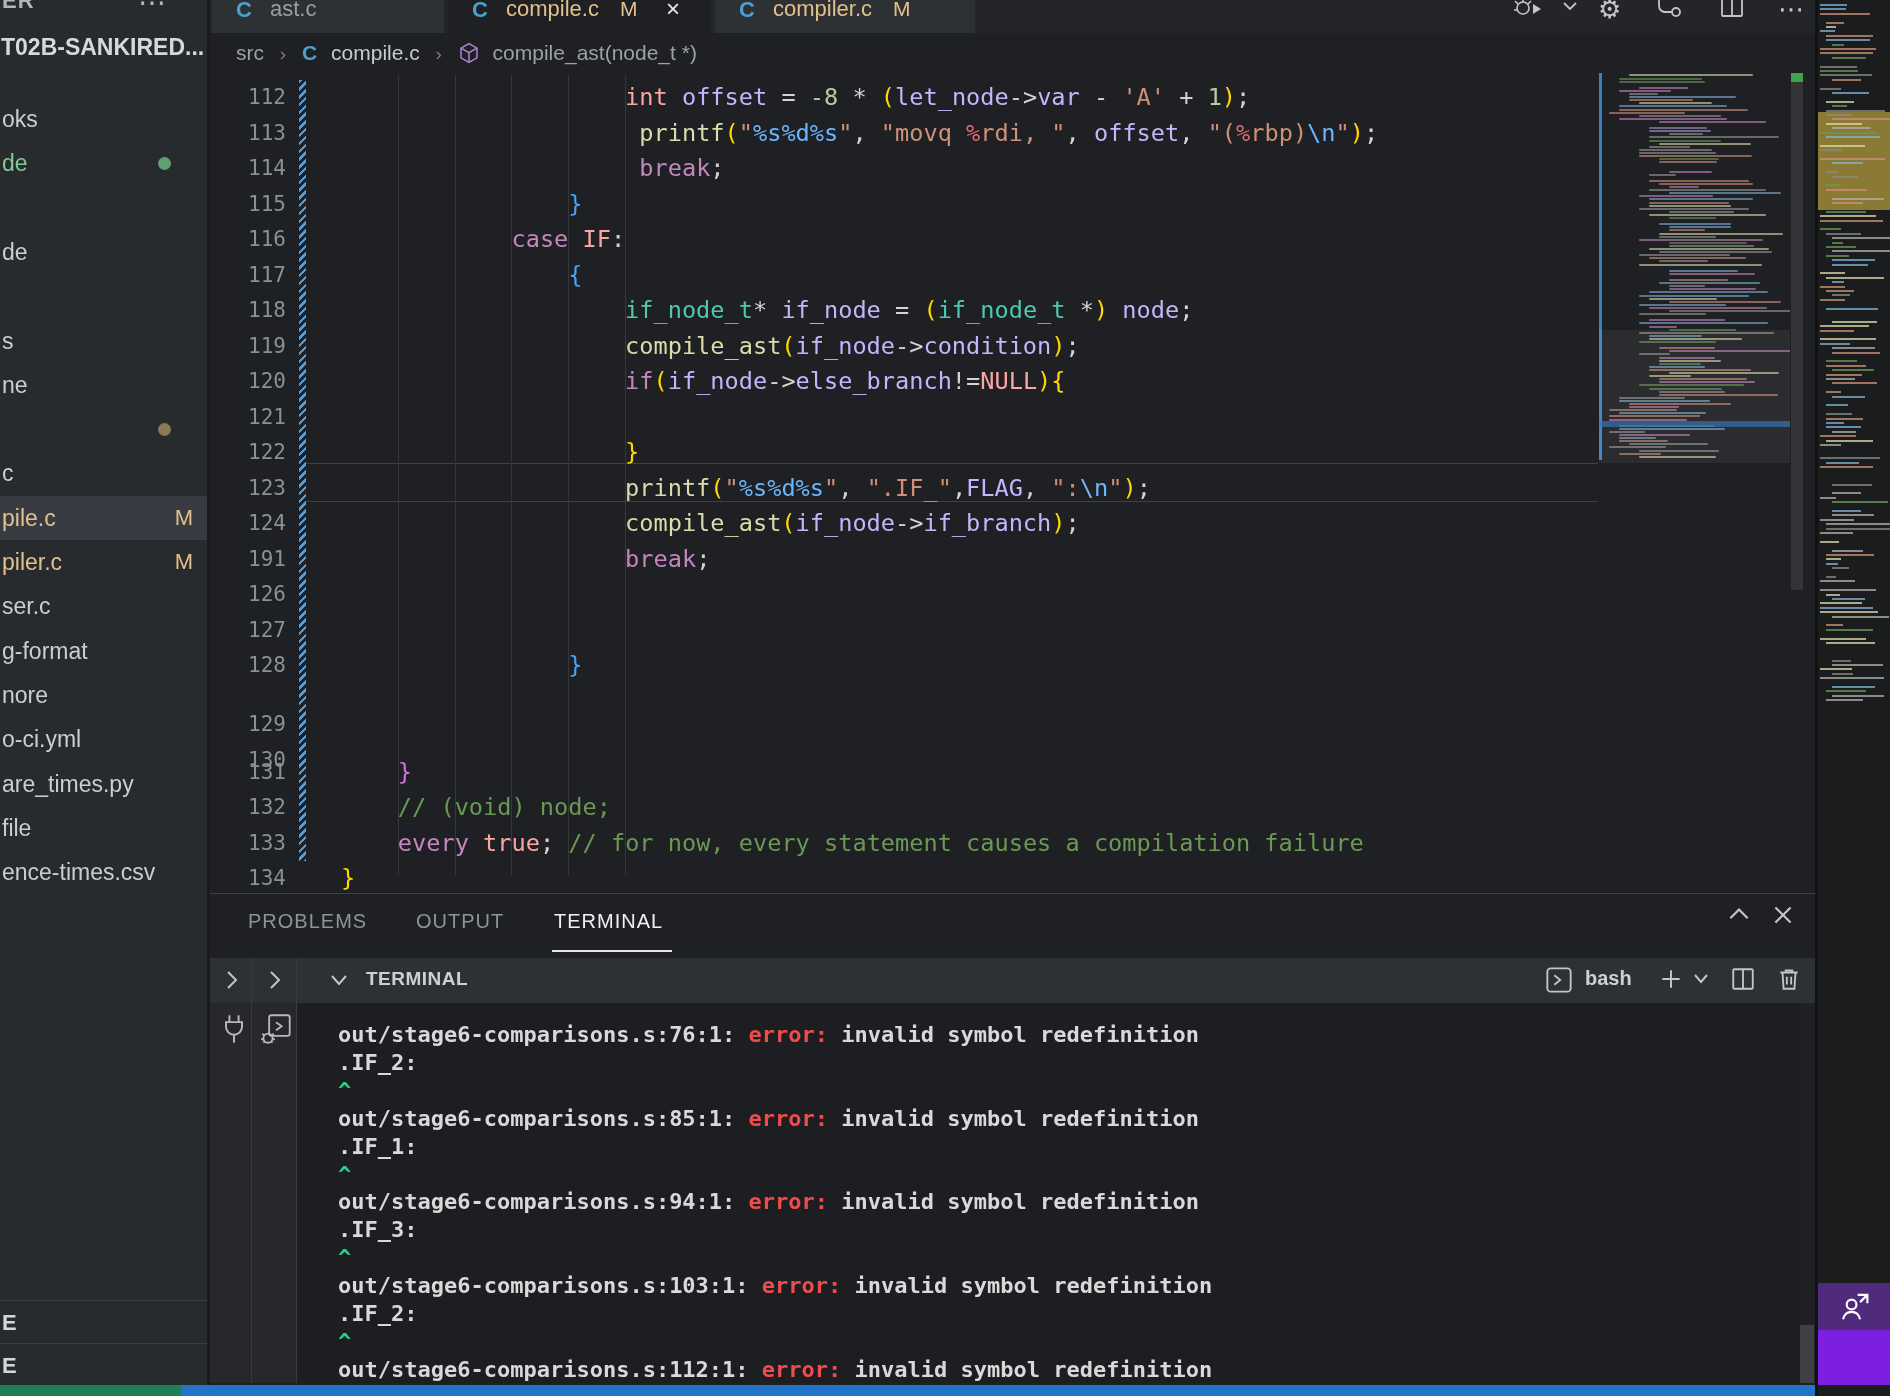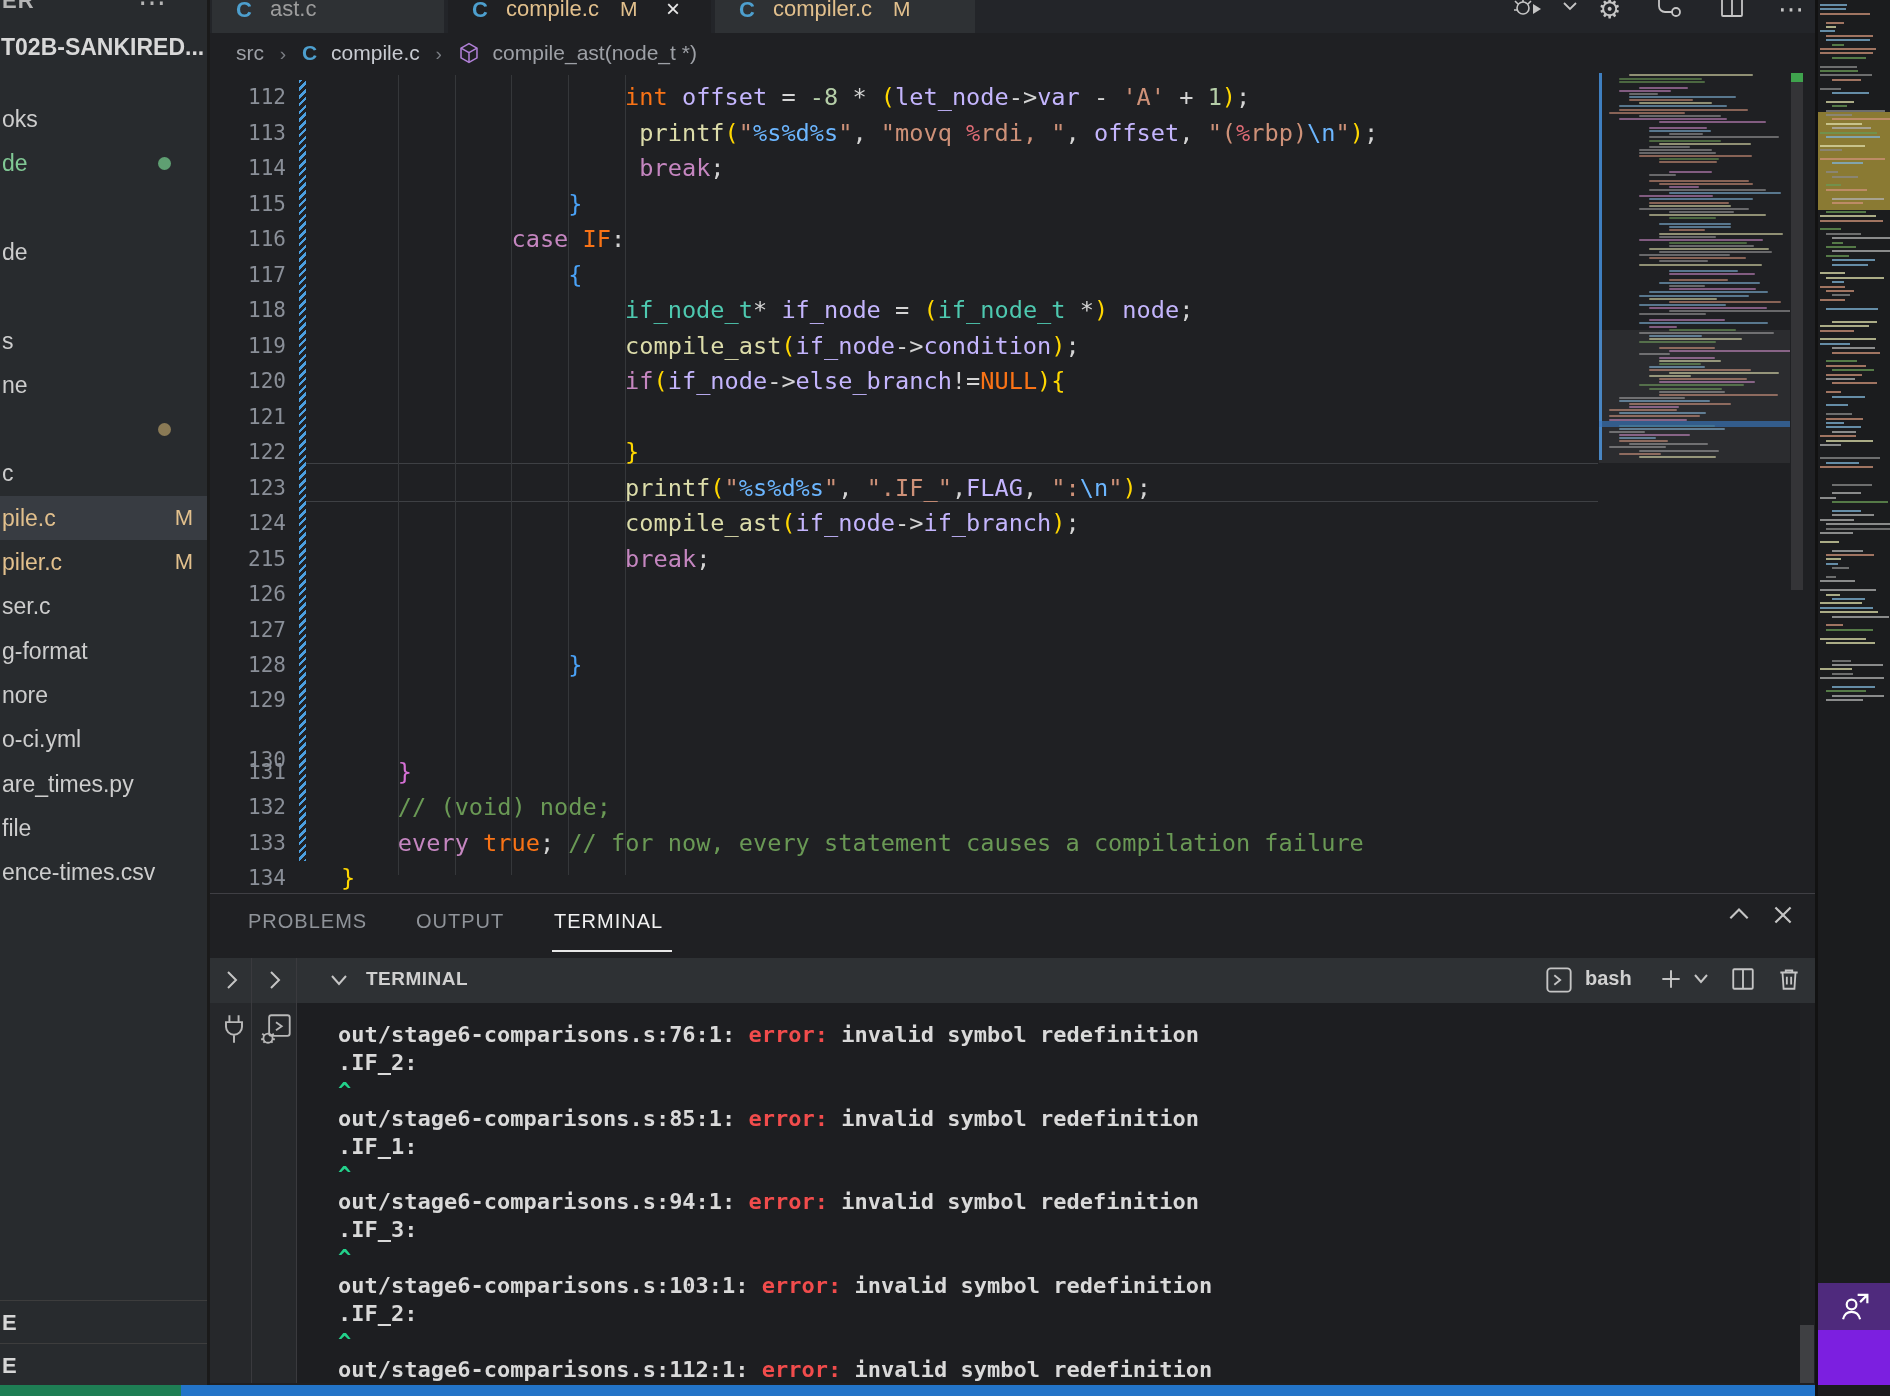--- a/index.html
+++ b/index.html
@@ -50,21 +50,21 @@
   #editor{left:210px;top:73px;width:1608px;height:820px;background:#1f2023;overflow:hidden;}
   .code-line{position:absolute;left:0;width:100%;height:35.5px;}
   .ln{position:absolute;left:0;top:0;width:76px;text-align:right;color:#8a8f98;
       font-family:"DejaVu Sans Mono",monospace;font-size:21px;line-height:35.5px;}
   .ct{position:absolute;left:131px;top:0;margin:0;font-family:"DejaVu Sans Mono",monospace;
       font-size:23.6px;line-height:35.5px;white-space:pre;color:#d4d4d4;}
   #gutter-stripe{left:89px;top:7px;width:7px;height:781px;
       background:repeating-linear-gradient(135deg,#4b9fe0 0,#4b9fe0 2.5px,rgba(0,0,0,0) 2.5px,rgba(0,0,0,0) 5.5px);}
   .iguide{position:absolute;top:2px;height:800px;width:1px;background:#35373a;}
   #cur-line{left:96px;top:390px;width:1292px;height:36.5px;border-top:1.5px solid #3e4044;border-bottom:1.5px solid #3e4044;}
-  .kb{color:#f97316}.kw{color:#c586c0}.ty{color:#4ec9b0}.fn{color:#dcdcaa}.vr{color:#c4b5fd}
+  .kb{color:#fca5a5}.kw{color:#c586c0}.ty{color:#4ec9b0}.fn{color:#dcdcaa}.vr{color:#c4b5fd}
   .st{color:#ce9178}.fm{color:#6cb6ff}.nm{color:#b5cea8}.pl{color:#d4d4d4}.cm{color:#6a9955}
   .pg{color:#ffd700}.pb{color:#4aa2f7}.pp{color:#d670d6}.rd{color:#e06c75}
 
   
   #minimap{left:1599px;top:60px;width:191px;height:833px;overflow:hidden;}
   #mm-edge{left:0;top:0;width:3px;height:400px;background:#3f7fc0;position:absolute;}
   .mm-row{position:absolute;height:2px;border-radius:1px;opacity:.6;}
   #mm-curline{position:absolute;left:0;top:361px;width:191px;height:6px;background:rgba(46,111,186,.65);}
   #mm-slider{position:absolute;left:0;top:270px;width:191px;height:133px;background:rgba(255,255,255,.055);}
   #ed-scrollbar{left:1791px;top:60px;width:12px;height:530px;background:rgba(160,160,160,.16);}
@@ -259,36 +259,36 @@
         </div>
         <div class="code-line" style="top: 397.5px;">
           <span class="ln">123</span>
           <pre class="ct">                    <span class="fn">printf</span><span class="pg">(</span><span class="st">"</span><span class="fm">%s%d%s</span><span class="st">"</span><span class="pl">, </span><span class="st">".IF_"</span><span class="pl">,</span><span class="vr">FLAG</span><span class="pl">, </span><span class="st">":</span><span class="fm">\n</span><span class="st">"</span><span class="pg">)</span><span class="pl">;</span></pre>
         </div>
         <div class="code-line" style="top: 433px;">
           <span class="ln">124</span>
           <pre class="ct">                    <span class="fn">compile_ast</span><span class="pg">(</span><span class="vr">if_node</span><span class="pl">-&gt;</span><span class="vr">if_branch</span><span class="pg">)</span><span class="pl">;</span></pre>
         </div>
         <div class="code-line" style="top: 468.5px;">
-          <span class="ln">215</span>
+          <span class="ln">191</span>
           <pre class="ct">                    <span class="kw">break</span><span class="pl">;</span></pre>
         </div>
         <div class="code-line" style="top: 504px;">
           <span class="ln">126</span>
           <pre class="ct"></pre>
         </div>
         <div class="code-line" style="top: 539.5px;">
           <span class="ln">127</span>
           <pre class="ct"></pre>
         </div>
         <div class="code-line" style="top: 575px;">
           <span class="ln">128</span>
           <pre class="ct">                <span class="pb">}</span></pre>
         </div>
-        <div class="code-line" style="top: 610px;">
+        <div class="code-line" style="top: 634px;">
           <span class="ln">129</span>
           <pre class="ct"></pre>
         </div>
         <div class="code-line" style="top: 670px;">
           <span class="ln">130</span>
           <pre class="ct"></pre>
         </div>
         <div class="code-line" style="top: 681.5px;">
           <span class="ln">131</span>
           <pre class="ct">    <span class="pp">}</span></pre>

